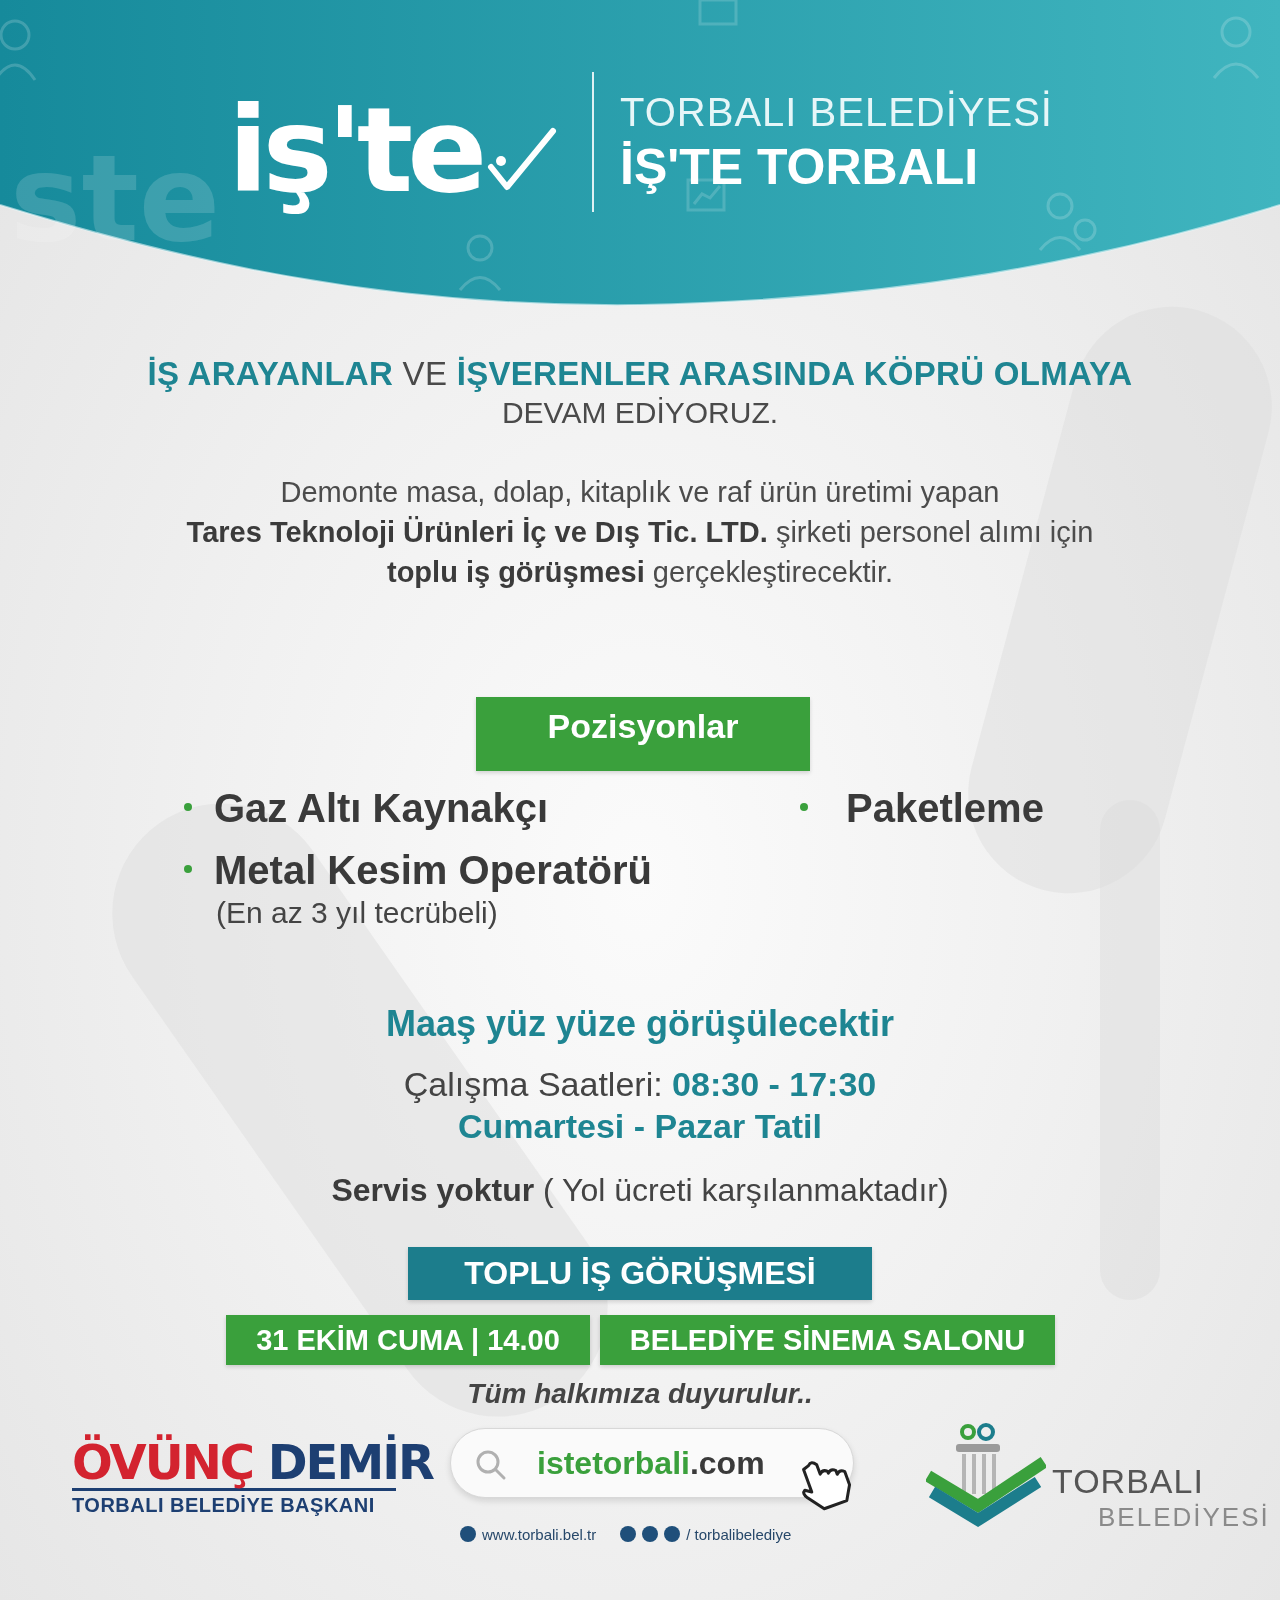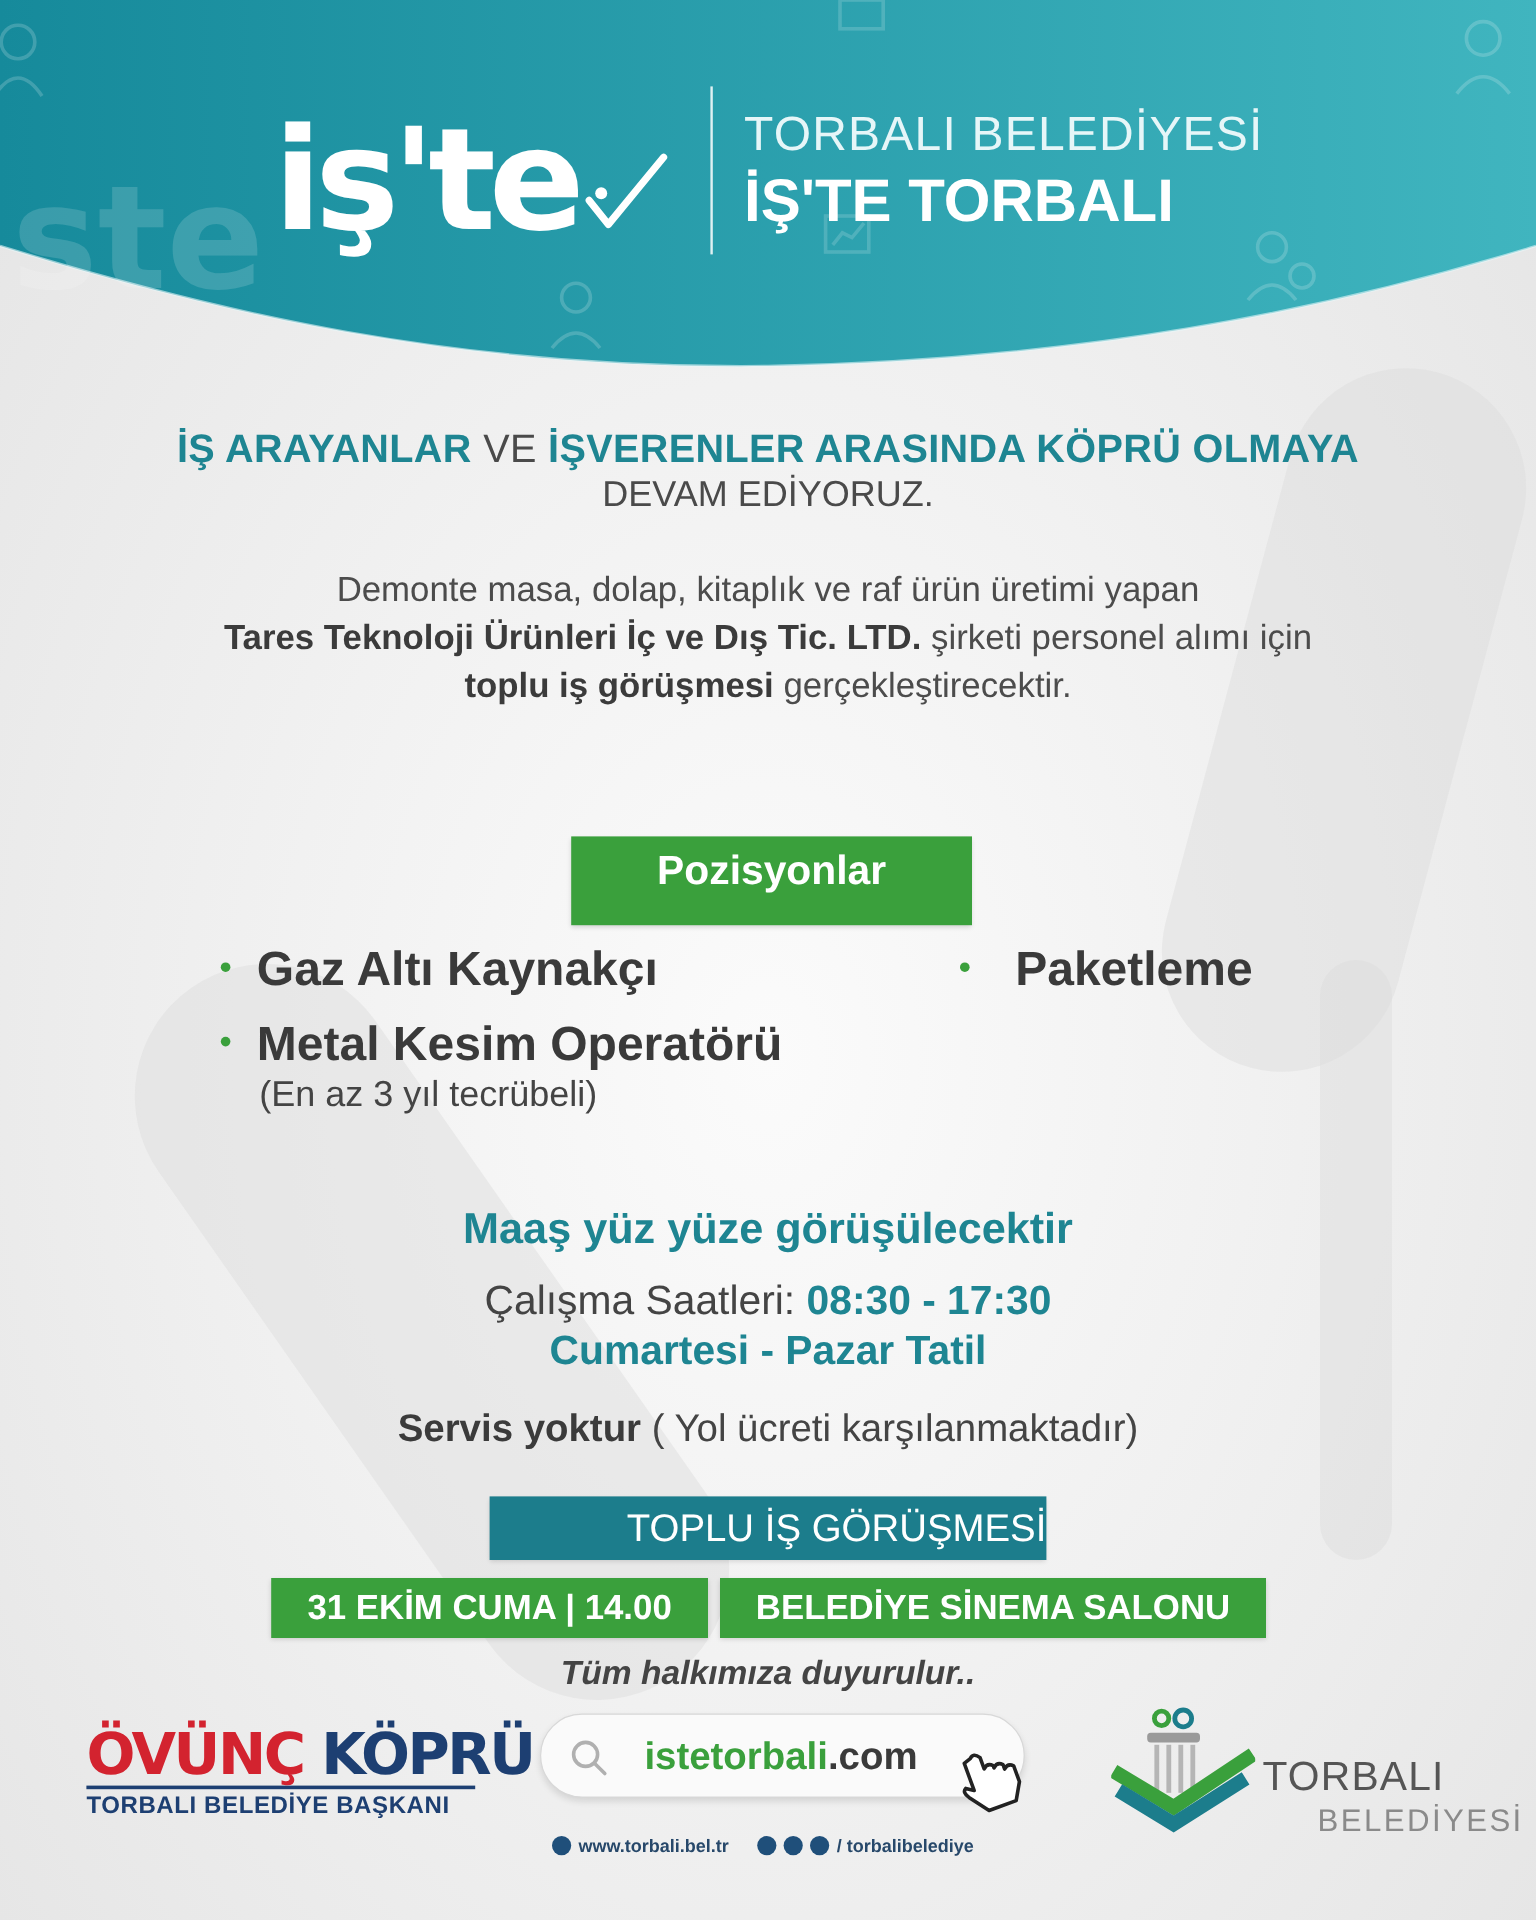--- a/index.html
+++ b/index.html
@@ -52,36 +52,36 @@
 
   .pos-item { position: absolute; font-size: 40px; font-weight: bold; color: #3a3a3a; }
   .bullet { display: inline-block; width: 8px; height: 8px; border-radius: 50%; background: #3aa03c; vertical-align: middle; margin-right: 22px; position: relative; top: -4px; }
   .pos-note { position: absolute; left: 216px; top: 896px; font-size: 30px; color: #444; }
 
   .maas { top: 1003px; font-size: 36px; }
   .saat { top: 1065px; font-size: 34px; color: #444; }
   .tatil { top: 1107px; font-size: 34px; }
   .servis { top: 1172px; font-size: 32px; color: #444; }
 
-  .toplu-btn { position: absolute; left: 408px; top: 1247px; width: 464px; height: 53px; background: #1c7d8c; color: #fff; font-weight: normal; font-size: 32px; line-height: 53px; text-align: right; box-shadow: 0 2px 4px rgba(0,0,0,0.15); }
+  .toplu-btn { position: absolute; left: 408px; top: 1247px; width: 464px; height: 53px; background: #1c7d8c; color: #fff; font-weight: bold; font-size: 32px; line-height: 53px; text-align: center; box-shadow: 0 2px 4px rgba(0,0,0,0.15); }
   .date-btn { left: 226px; top: 1315px; width: 364px; height: 50px; font-size: 29px; line-height: 50px; }
   .place-btn { left: 600px; top: 1315px; width: 455px; height: 50px; font-size: 29px; line-height: 50px; }
 
   .duyuru { top: 1378px; font-size: 28px; font-style: italic; font-weight: bold; color: #444; }
 
   .search-pill {
     position: absolute; left: 450px; top: 1428px; width: 404px; height: 70px; border-radius: 35px;
     background: #fafafa; border: 1px solid #d8d8d8; box-shadow: 0 3px 6px rgba(0,0,0,0.12);
   }
   .search-icon { position: absolute; left: 24px; top: 20px; }
   .search-text { position: absolute; left: 86px; top: 16px; font-size: 32px; font-weight: bold; color: #3aa03c; }
   .search-text .dom { color: #3a3a3a; }
   .hand-icon { position: absolute; left: 800px; top: 1456px; }
 
-  .social { position: absolute; left: 460px; top: 1526px; height: 24px; display: flex; align-items: center; gap: 6px; font-size: 15px; color: #27486a; font-weight: bold; }
+  .social { position: absolute; left: 460px; top: 1526px; height: 24px; display: flex; align-items: flex-start; gap: 6px; font-size: 15px; color: #27486a; font-weight: normal; }
   .soc-dot { width: 16px; height: 16px; border-radius: 50%; background: #1f4f7a; display: inline-block; }
 
   .mayor { position: absolute; left: 72px; top: 1438px; }
   .mayor-name { font-family: "DejaVu Sans", sans-serif; font-size: 48px; font-weight: bold; letter-spacing: -2px; line-height: 1; }
   .mayor-name .first { color: #d3232f; }
   .mayor-name .last { color: #1d3f72; }
   .mayor-line { height: 3px; background: #1d3f72; width: 324px; margin-top: 2px; }
   .mayor-title { font-size: 20px; font-weight: bold; color: #1d3f72; letter-spacing: 0.5px; margin-top: 3px; }
 
   .torbali-logo { position: absolute; left: 926px; top: 1422px; }
@@ -202,21 +202,21 @@
     <span>www.torbali.bel.tr</span>
     <span style="width:12px"></span>
     <span class="soc-dot"></span>
     <span class="soc-dot"></span>
     <span class="soc-dot"></span>
     <span>/ torbalibelediye</span>
   </div>
 
   <div class="mayor">
     <div class="mayor-name">
-      <span class="first">ÖVÜNÇ</span> <span class="last">KÖPRÜ</span>
+      <span class="first">ÖVÜNÇ</span> <span class="last">DEMİR</span>
     </div>
     <div class="mayor-line"></div>
     <div class="mayor-title">TORBALI BELEDİYE BAŞKANI</div>
   </div>
 
   <svg class="torbali-logo" width="120" height="110" viewBox="0 0 120 110">
     <circle cx="42" cy="10" r="6" fill="none" stroke="#3aa03c" stroke-width="4"></circle>
     <circle cx="60" cy="10" r="7" fill="none" stroke="#1c7d8c" stroke-width="4"></circle>
     <rect x="30" y="22" width="44" height="8" rx="3" fill="#9a9a9a"></rect>
     <rect x="36" y="32" width="4" height="40" fill="#b5b5b5"></rect>

